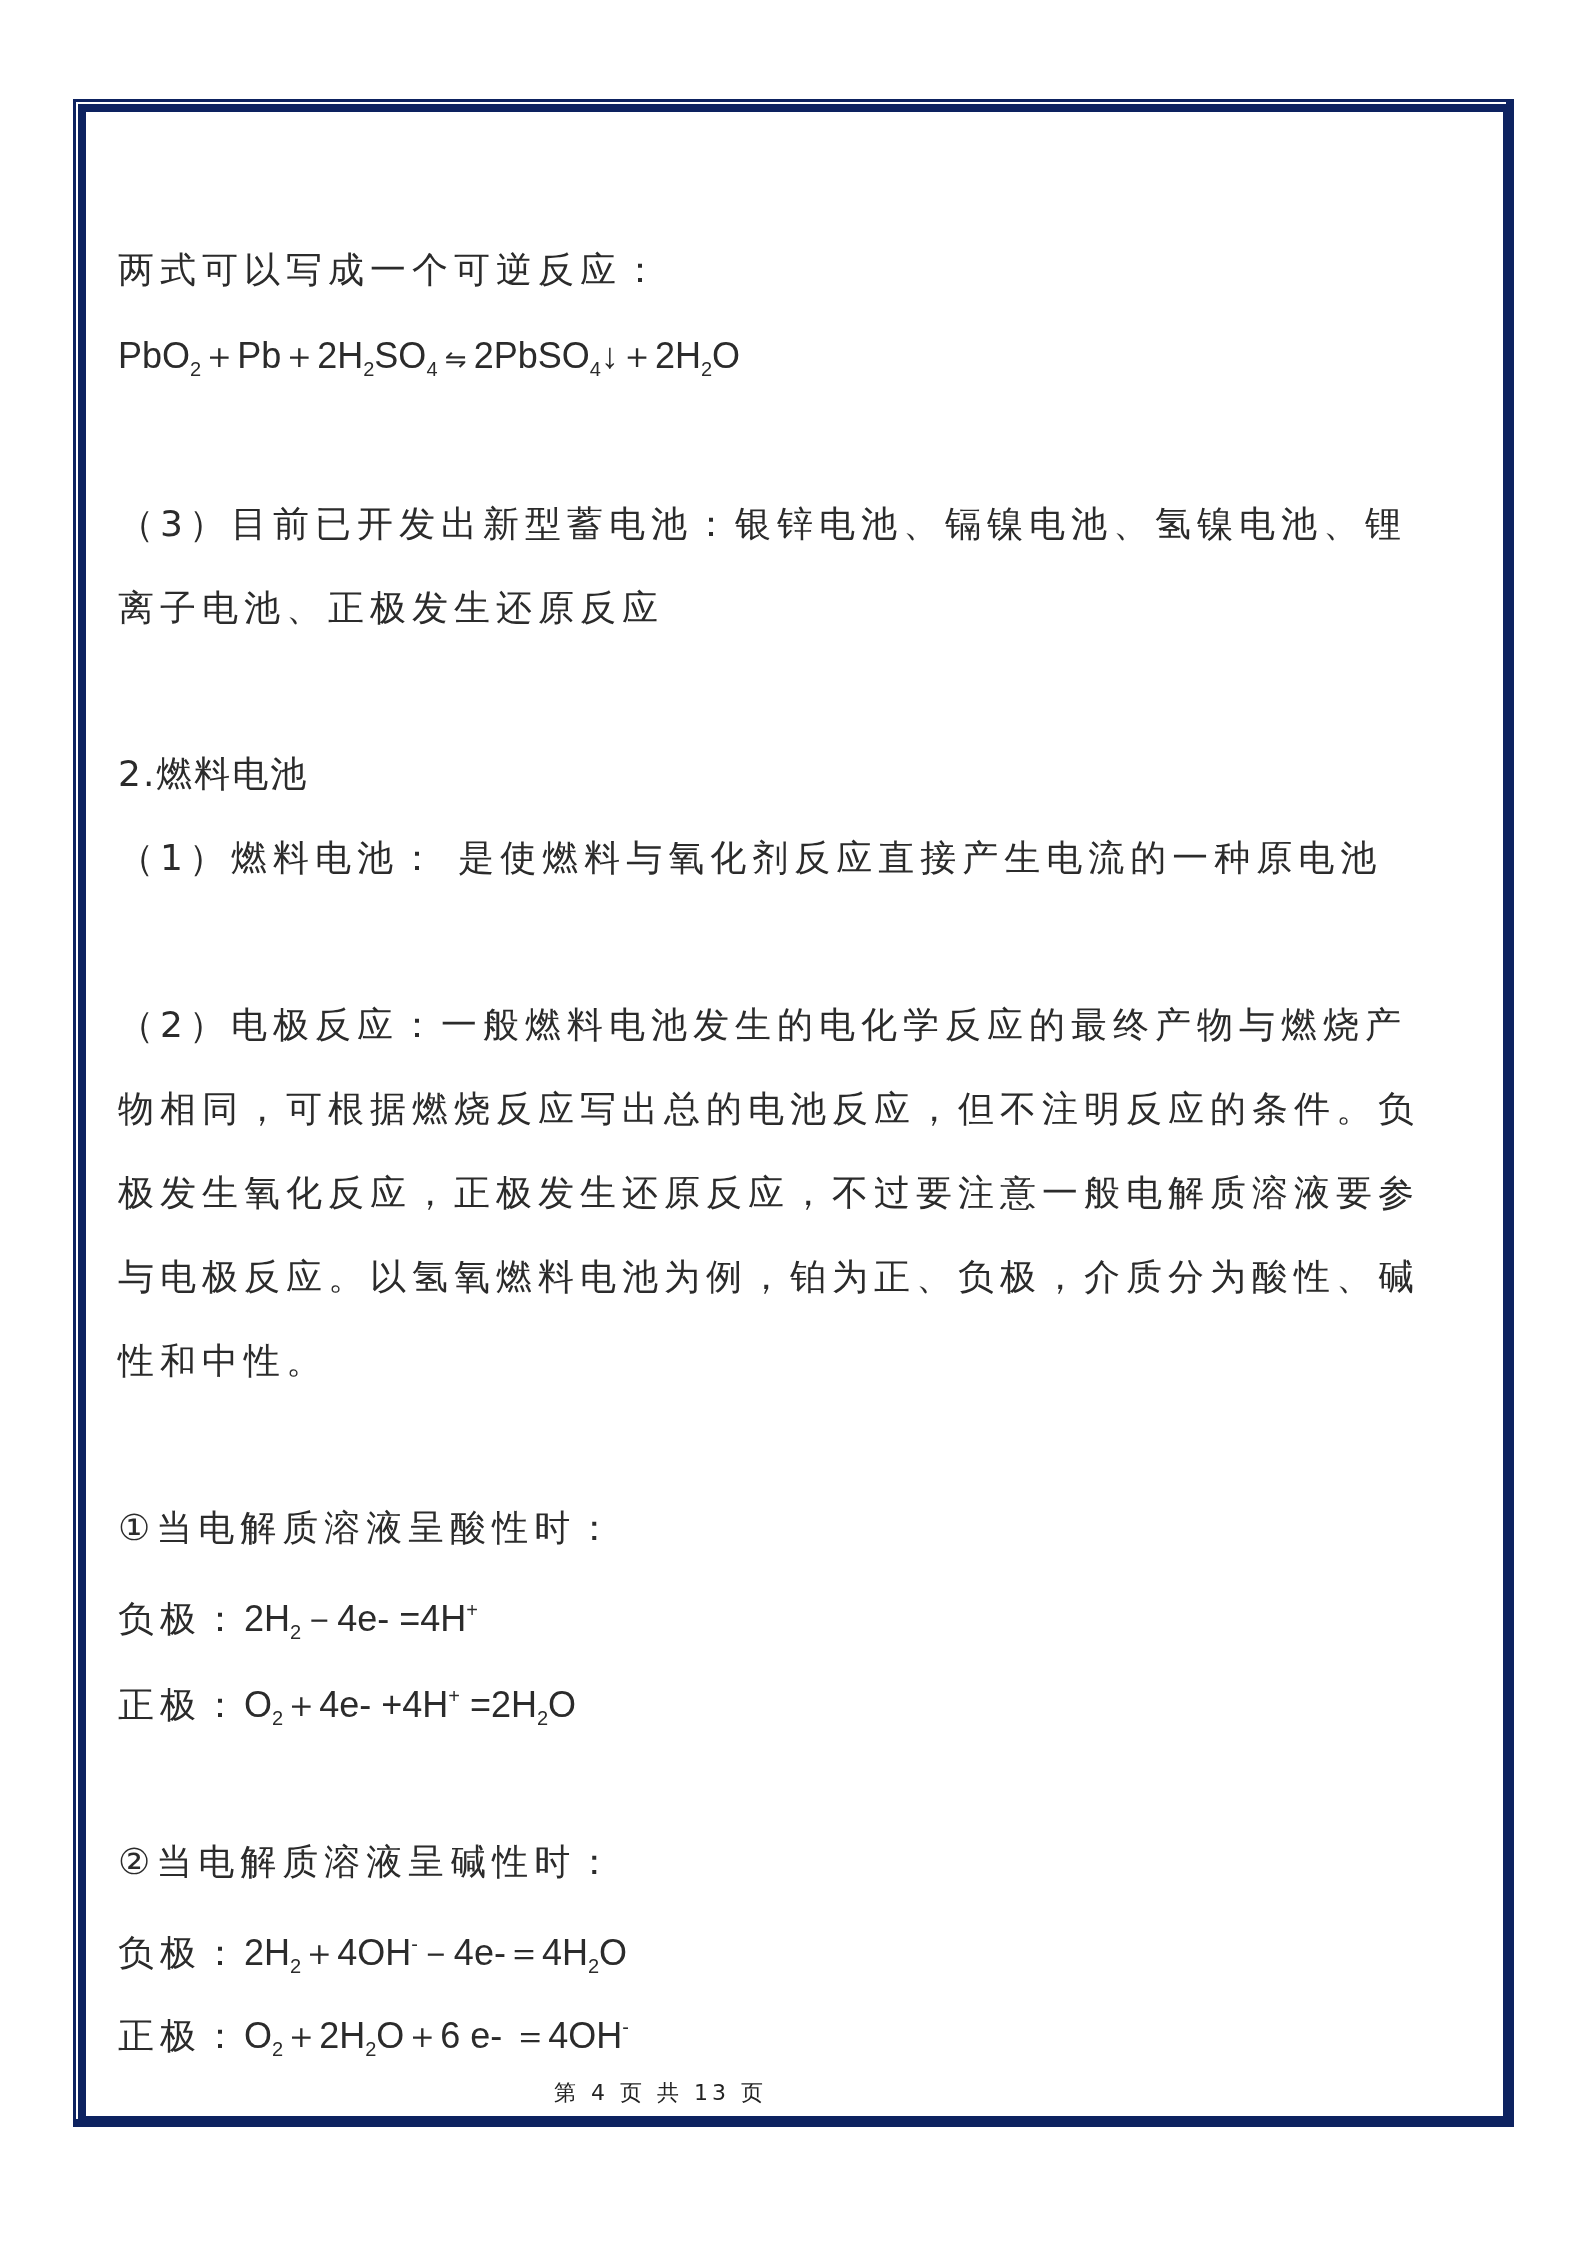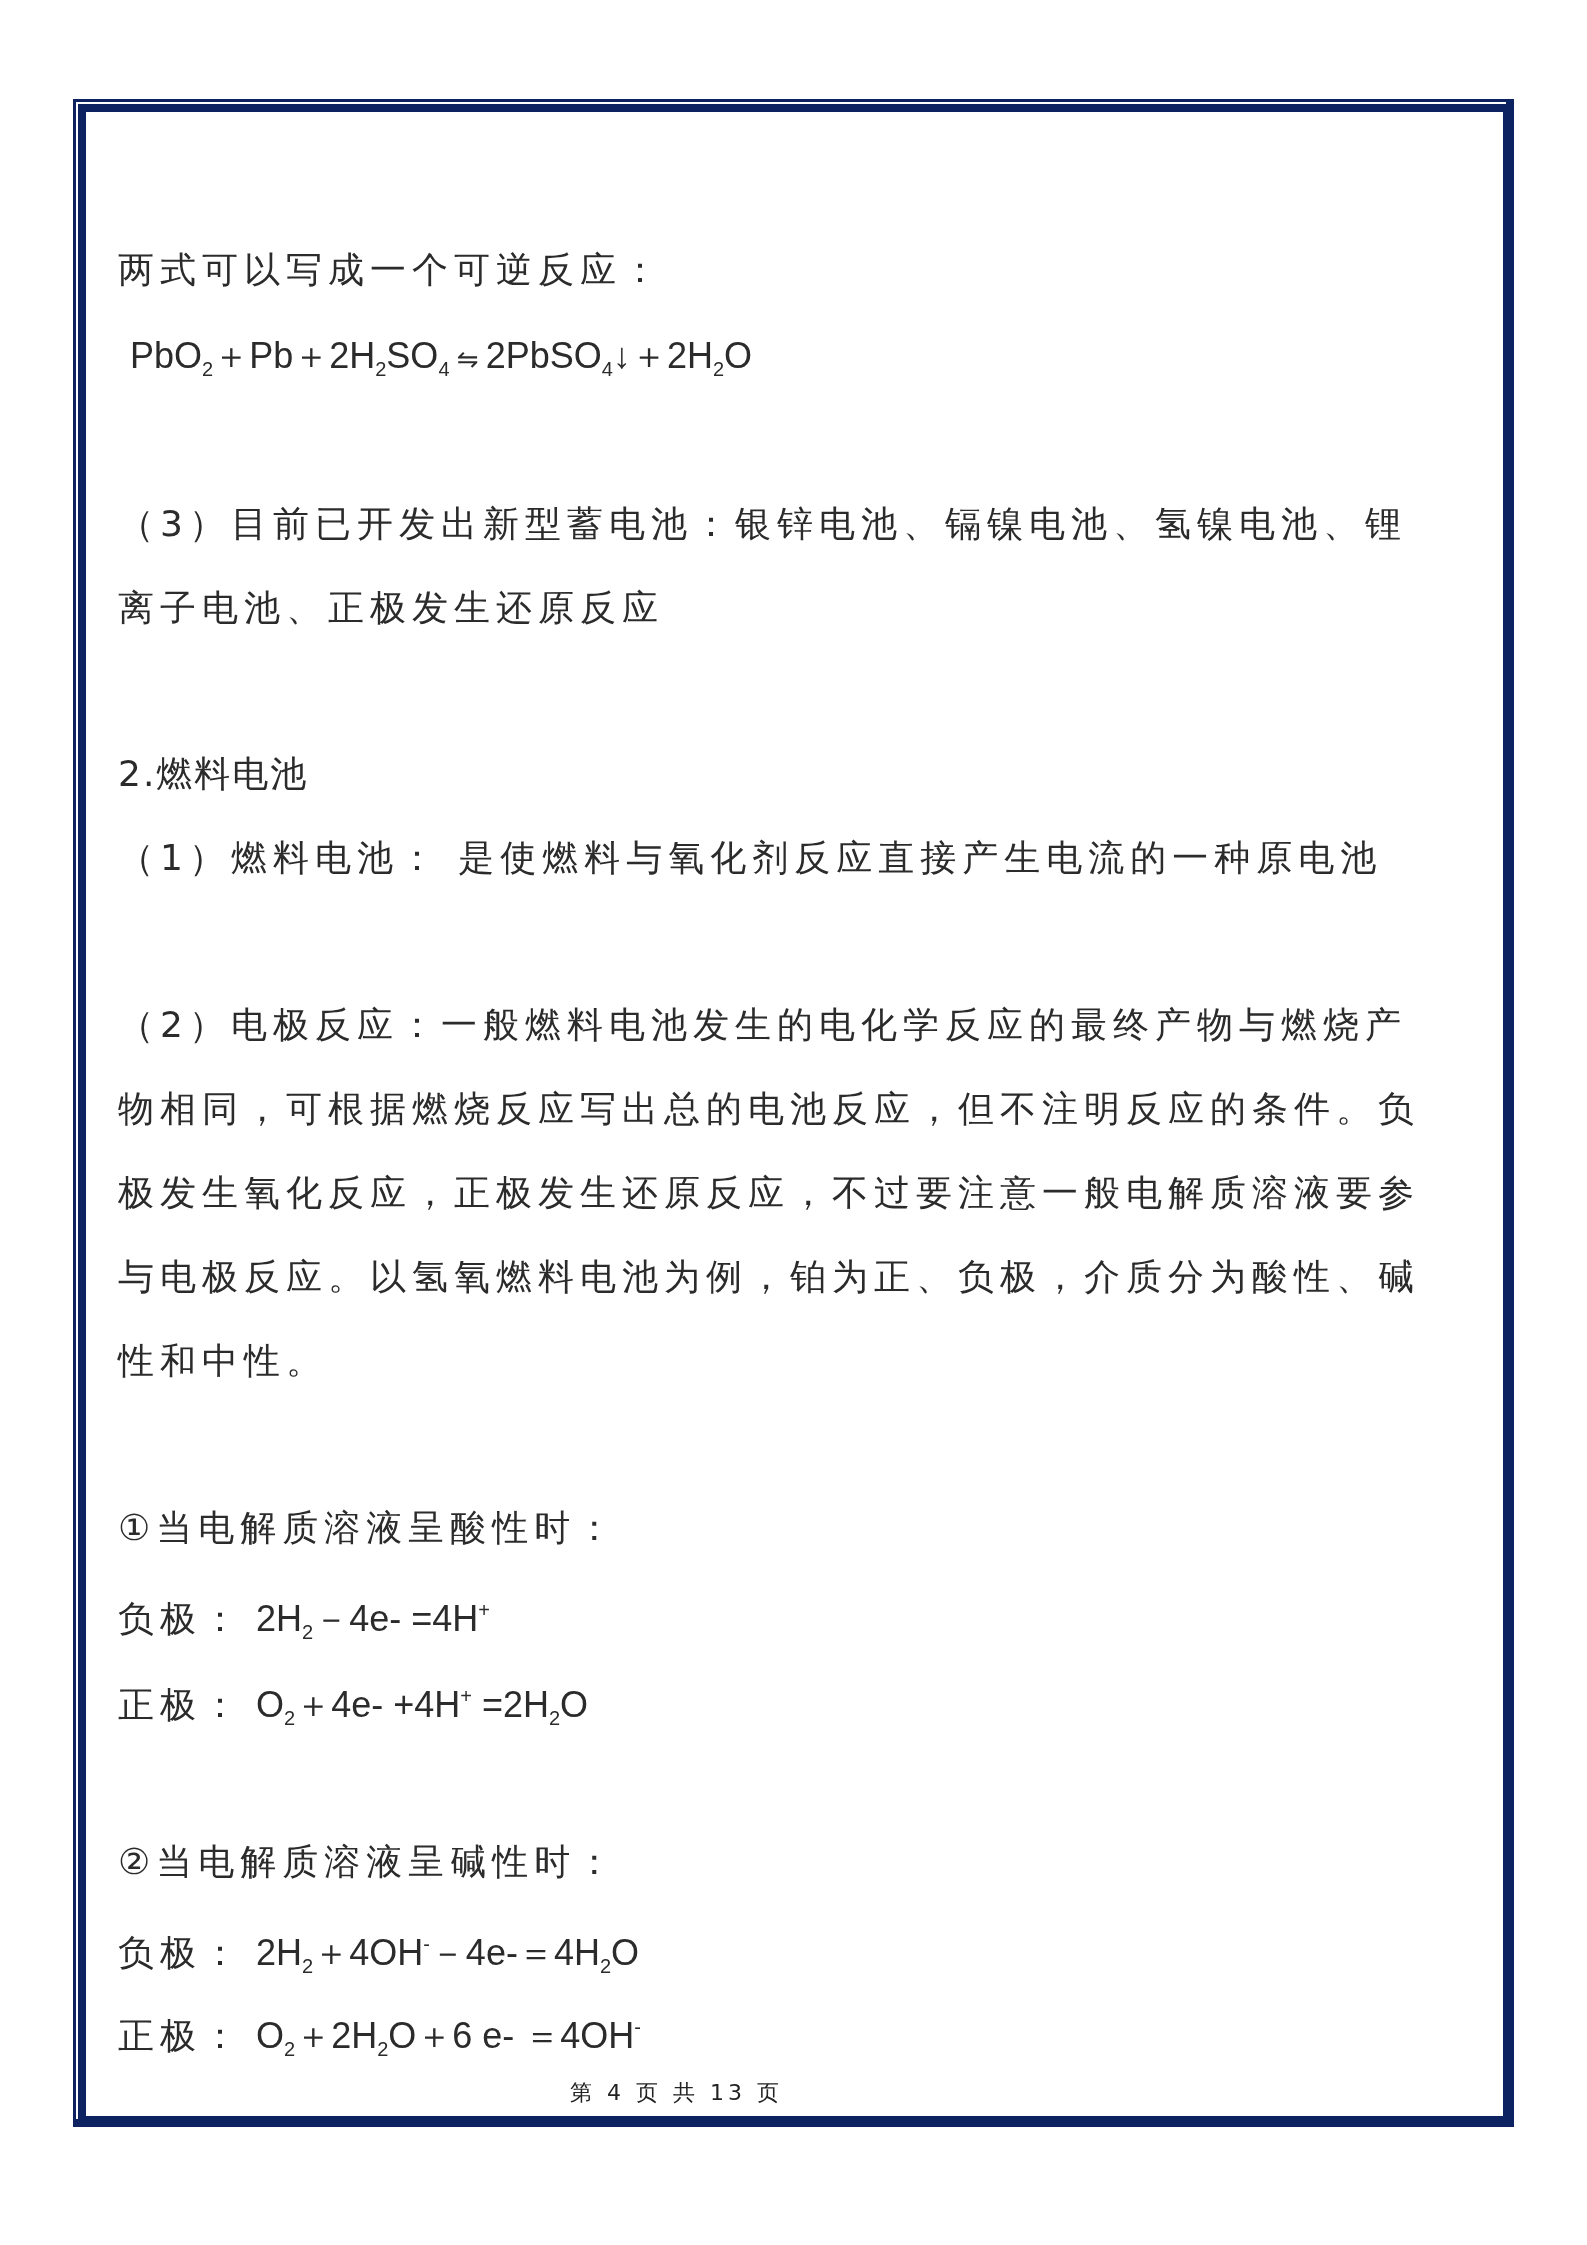--- a/index.html
+++ b/index.html
@@ -7,26 +7,26 @@
          font-family: "DejaVu Sans", "Liberation Sans", sans-serif; color: #2b2b2b; }
   .border-outer-thin { position: absolute; left: 73px; top: 99px; width: 1441px; height: 2028px;
          border-top: 3px solid #0d2260; border-left: 3px solid #0d2260; box-sizing: border-box; }
   .border-outer-thick { position: absolute; left: 73px; top: 99px; width: 1441px; height: 2028px;
          border-right: 8px solid #0d2260; border-bottom: 8px solid #0d2260; box-sizing: border-box; }
   .border-inner-thick { position: absolute; left: 78px; top: 104px; width: 1428px; height: 2015px;
          border-top: 8px solid #0d2260; border-left: 8px solid #0d2260; box-sizing: border-box; }
   .border-inner-thin { position: absolute; left: 78px; top: 104px; width: 1428px; height: 2015px;
          border-right: 3px solid #0d2260; border-bottom: 3px solid #0d2260; box-sizing: border-box; }
   .line { position: absolute; left: 118px; font-size: 36px; white-space: nowrap; letter-spacing: 6px; line-height: 44px; }
-  .formula { letter-spacing: 0px; font-family: "Liberation Sans", sans-serif; font-size: 36px; margin-left: 12px; }
+  .formula { letter-spacing: 0px; font-family: "Liberation Sans", sans-serif; font-size: 36px; }
   .formula sub, .formula sup { font-size: 20px; }
   .formula sub { vertical-align: -8px; }
   .formula sup { vertical-align: 14px; }
   .footer { position: absolute; left: 0; width: 1321px; top: 2078px; text-align: center;
-            font-size: 22px; color: #222; letter-spacing: 4px; margin-left: 16px; }
+            font-size: 22px; color: #222; letter-spacing: 4px; }
 </style>
 </head>
 <body>
 
 <div class="border-outer-thin"></div>
 <div class="border-outer-thick"></div>
 <div class="border-inner-thick"></div>
 <div class="border-inner-thin"></div>
 
 <div class="line" style="top:248px">两式可以写成一个可逆反应：</div>

